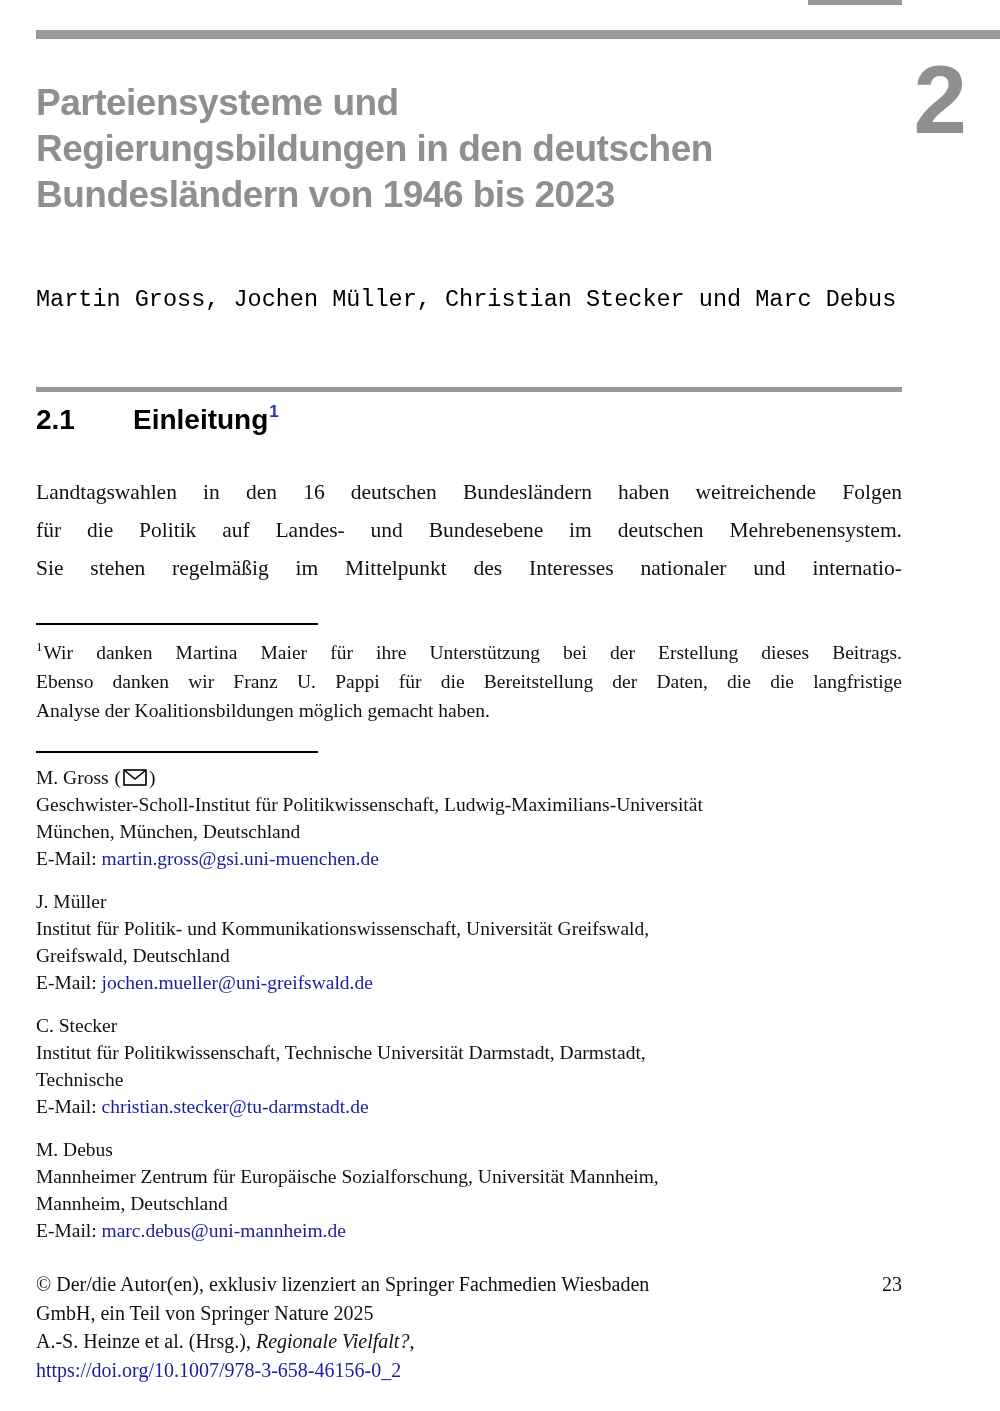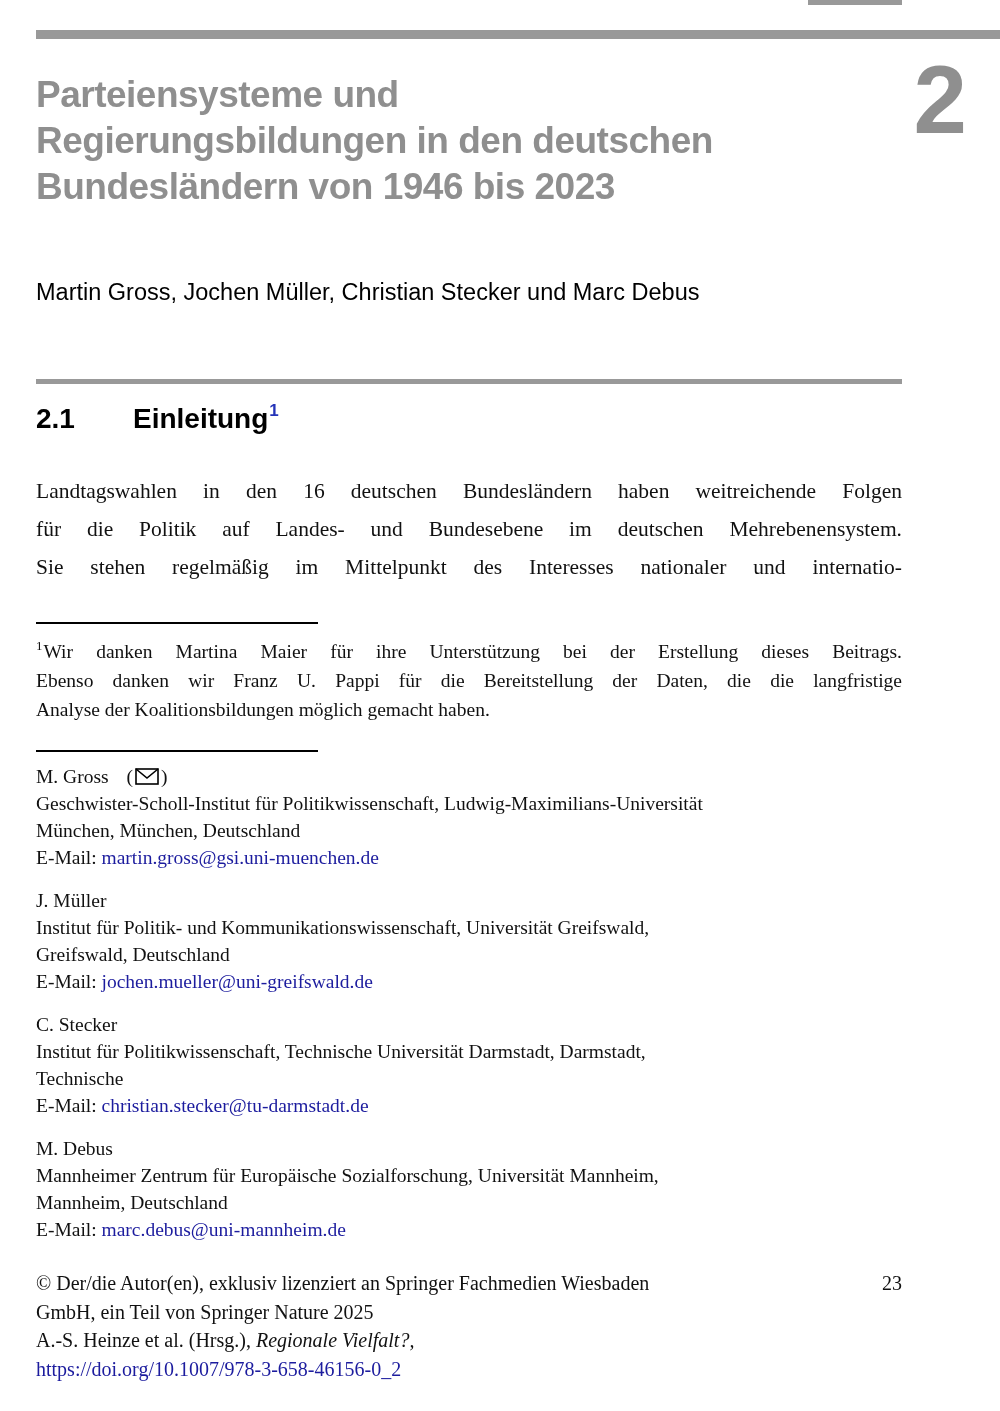--- a/index.html
+++ b/index.html
@@ -25,21 +25,21 @@
   
   .thumb-tab{
     position:absolute;left:808px;top:0;width:94px;height:5px;
     background:var(--accent-gray);
   }
   .top-rule{
     position:absolute;left:36px;right:0;top:30px;height:9px;
     background:var(--accent-gray);
   }
   .content{
-    position:absolute;left:36px;top:0;width:869px;
+    position:absolute;left:36px;top:8px;width:869px;
   }
   
   .chapter-title{
     margin-top:72px;
     font-family:"Liberation Sans", sans-serif;
     font-weight:bold;
     font-size:37px;
     line-height:46px;
     color:var(--title-gray);
     letter-spacing:-0.5px;
@@ -49,33 +49,33 @@
   .chapter-number{
     position:absolute;right:33px;top:52px;
     font-family:"Liberation Sans", sans-serif;
     font-weight:bold;
     font-size:96px;
     line-height:1;
     color:var(--title-gray);
   }
   .authors{
     margin-top:68px;
-    font-family:Liberation Sans, sans-serif;
+    font-family:Liberation Mono, monospace;
     font-size:23.5px;
     line-height:28px;
     color:#000;
   }
   
   .section-rule{
     margin-top:73px;
     width:866px;height:5px;
     background:var(--accent-gray);
   }
   .section-heading{
-    margin-top:18px;
+    margin-top:11px;
     display:flex;
     font-family:"Liberation Sans", sans-serif;
     font-weight:bold;
     font-size:28px;
     line-height:34px;
     color:#000;
   }
   .section-number{width:97px;}
   .section-heading sup{
     font-size:17px;
@@ -109,21 +109,21 @@
     margin-top:26px;
     width:282px;height:0;
     border-top:2px solid #000;
   }
   .affiliations{margin-top:11px;}
   .affil-block{
     margin-bottom:16px;
     font-size:19.5px;
     line-height:27px;
   }
-  .affil-name{display:flex;align-items:center;gap:12px;}
+  .affil-name{display:flex;align-items:center;gap:0;}
   .envelope-wrap{display:inline-flex;align-items:center;margin-left:6px;}
   .envelope-wrap svg{display:block;margin:0 2px;}
   .email-line a{color:var(--link-blue);text-decoration:none;}
   
   .footer{
     margin-top:26px;
     font-size:20px;
     line-height:28.5px;
     width:866px;
   }

